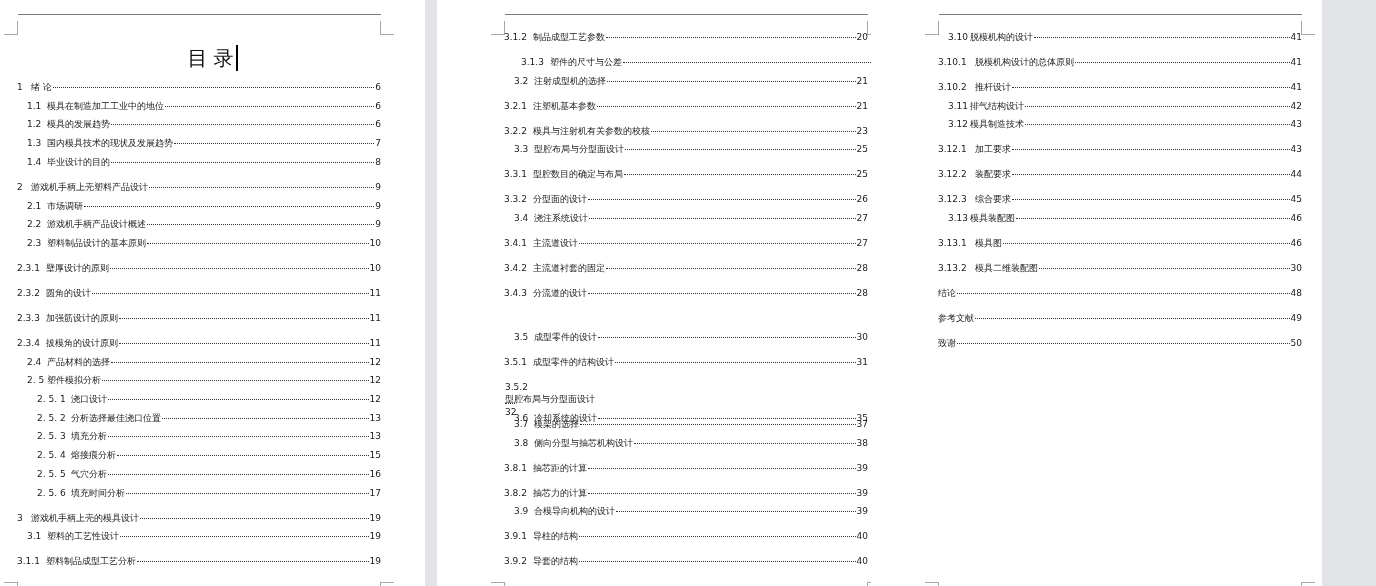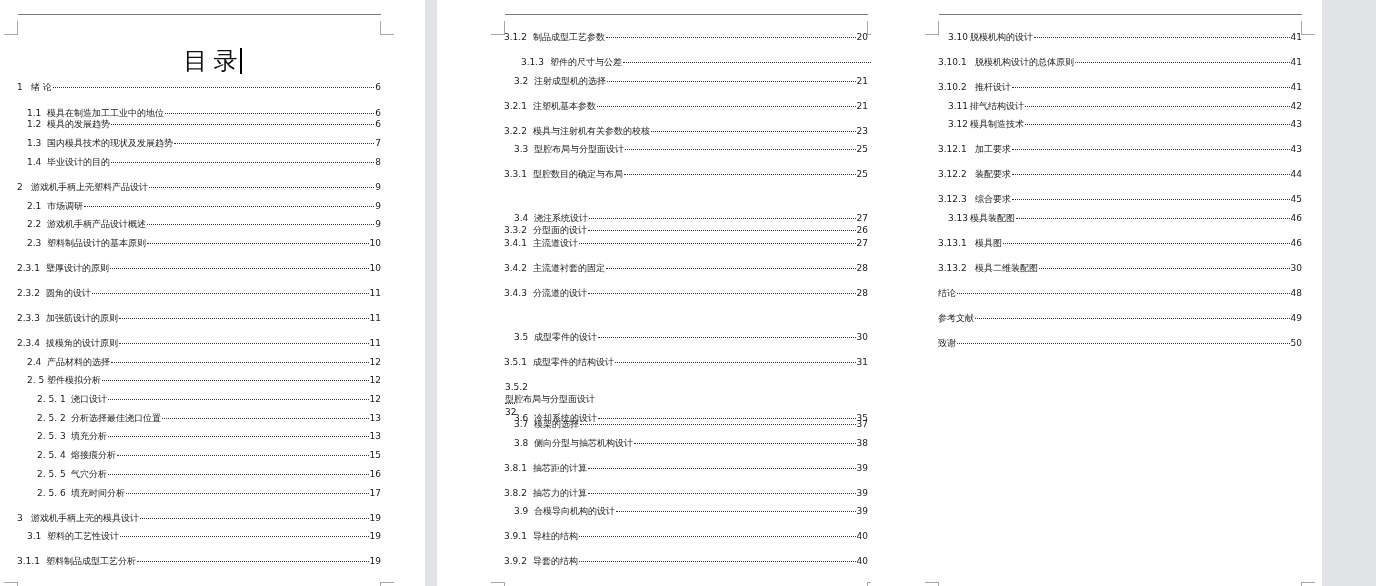--- a/index.html
+++ b/index.html
@@ -23,21 +23,21 @@
   }
   .corner { position: absolute; border-color: #a8a8a8; border-style: solid; width: 13px; height: 13px; }
   .corner.tl { border-width: 0 1px 1px 0; top: 21px; }
   .corner.tr { border-width: 0 0 1px 1px; top: 21px; }
   .corner.bl { border-width: 1px 1px 0 0; top: 582px; }
   .corner.br { border-width: 1px 0 0 1px; top: 582px; }
 
   .toc-title {
     position: absolute; top: 45px; left: 0; width: 425px;
     text-align: center; font-family: "DejaVu Serif", "Liberation Serif", serif;
-    font-size: 24px; letter-spacing: 6px; color: #111;
+    font-size: 20px; letter-spacing: 6px; color: #111;
   }
   .caret {
     display: inline-block; width: 2px; height: 26px; background: #000;
     vertical-align: middle; margin-left: -4px; position: relative; top: -2px;
   }
 
   .toc-entry {
     position: absolute; display: flex; align-items: baseline;
     font-size: 9px; line-height: 12px; height: 12px; white-space: nowrap;
     color: #1a1a1a;
@@ -60,21 +60,21 @@
   <div class="corner bl" style="left:4px;"></div>
   <div class="corner br" style="left:380px;"></div>
   <div class="toc-title"><span>目录</span><span class="caret"></span></div>
   <div class="toc-list"></div>
 <div class="toc-entry" style="top: 81px; left: 17px; width: 364px;">
       <span class="num" style="width:14px">1</span>
       <span class="label">绪  论</span>
       <span class="leader"></span>
       <span class="pg">6</span>
     </div>
-    <div class="toc-entry" style="top: 107px; left: 27px; width: 354px; justify-content: space-between;">
+    <div class="toc-entry" style="top: 100px; left: 27px; width: 354px; justify-content: space-between;">
       <span class="num" style="width:20px">1.1</span>
       <span class="label">模具在制造加工工业中的地位</span>
       <span class="leader"></span>
       <span class="pg">6</span>
     </div>
     <div class="toc-entry" style="top: 118px; left: 27px; width: 354px;">
       <span class="num" style="width:20px">1.2</span>
       <span class="label">模具的发展趋势</span>
       <span class="leader"></span>
       <span class="pg">6</span>
@@ -249,21 +249,21 @@
       <span class="label">型腔布局与分型面设计</span>
       <span class="leader"></span>
       <span class="pg">25</span>
     </div>
     <div class="toc-entry" style="top: 168px; left: 67px; width: 364px;">
       <span class="num" style="width:29px">3.3.1</span>
       <span class="label">型腔数目的确定与布局</span>
       <span class="leader"></span>
       <span class="pg">25</span>
     </div>
-    <div class="toc-entry" style="top: 193px; left: 67px; width: 364px; margin-top: 31px;">
+    <div class="toc-entry" style="top: 193px; left: 67px; width: 364px;">
       <span class="num" style="width:29px">3.3.2</span>
       <span class="label">分型面的设计</span>
       <span class="leader"></span>
       <span class="pg">26</span>
     </div>
     <div class="toc-entry" style="top: 212px; left: 77px; width: 354px;">
       <span class="num" style="width:20px">3.4</span>
       <span class="label">浇注系统设计</span>
       <span class="leader"></span>
       <span class="pg">27</span>

